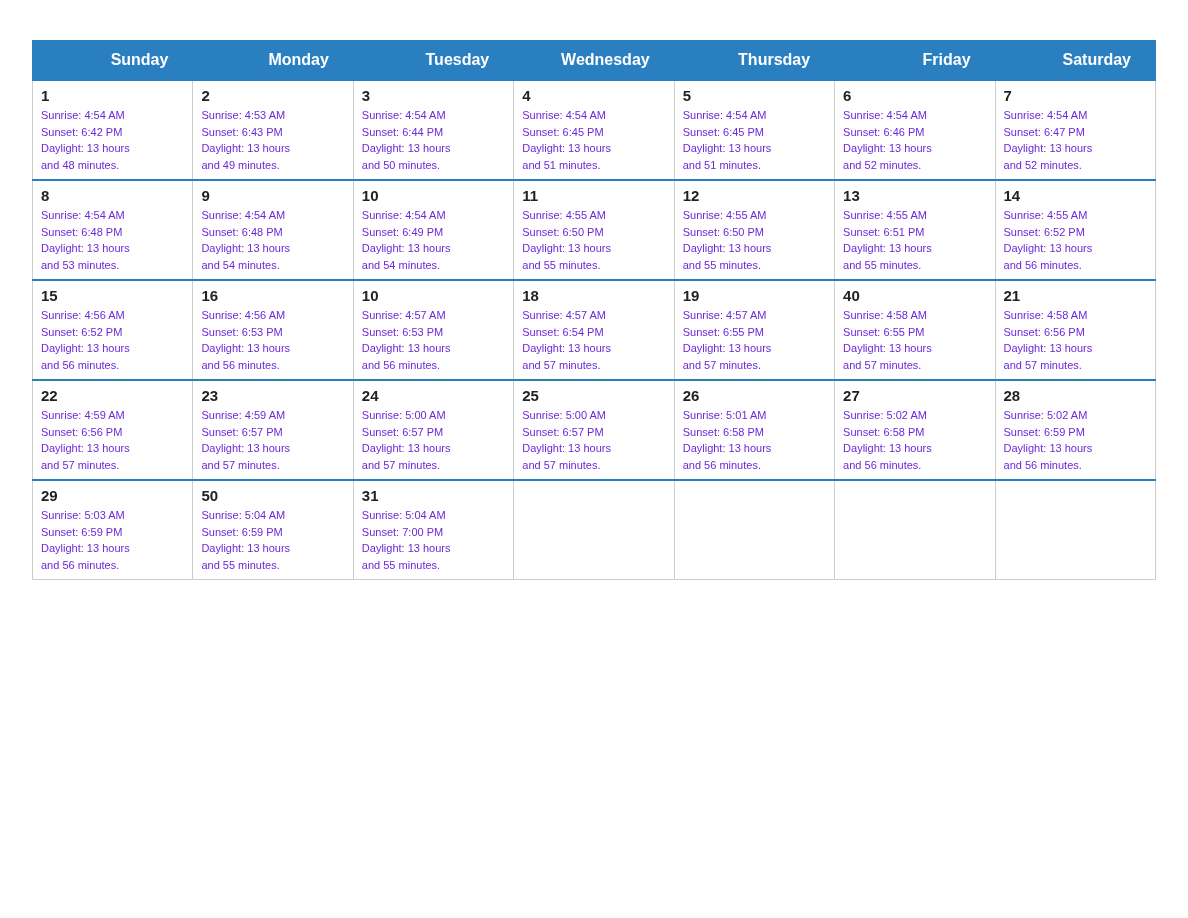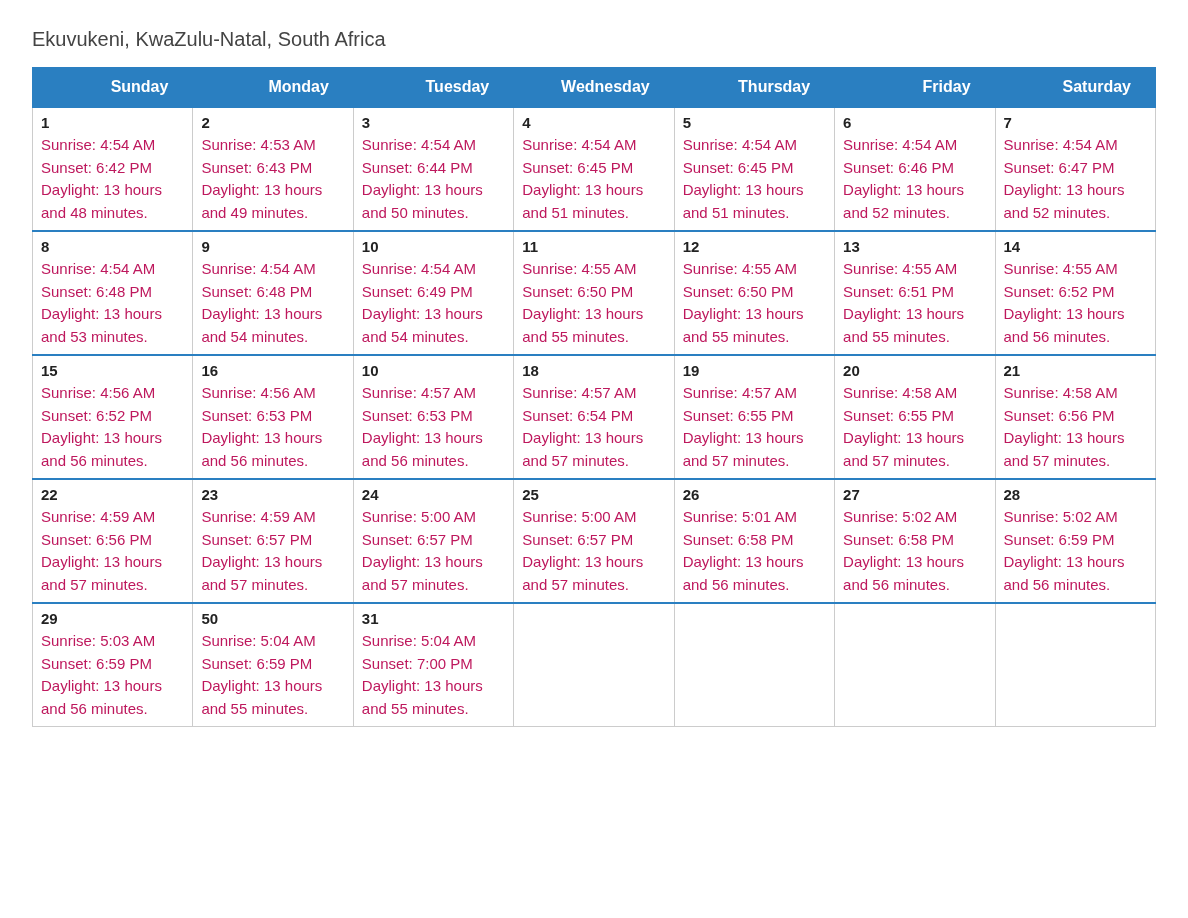--- a/index.html
+++ b/index.html
@@ -58,37 +58,36 @@
       color: #333;
     }
     .day-number {
       font-size: 15px;
       font-weight: bold;
       color: #222;
       display: block;
       margin-bottom: 3px;
     }
     .day-info {
-      font-size: 15px;
+      font-size: 11px;
       line-height: 1.5;
-      color: #be185d;
+      color: #6d28d9;
     }
     .empty-cell {
       background: #fff;
     }
     tr.week-row td {
       border-top: 2px solid #2a7fc1;
     }
   </style>
 </head>
 <body>
 
 <div class="header-area">
   <div class="title-area">
-    <div class="location-title">Ekuvukeni, KwaZulu-Natal, South Africa</div>
   </div>
 </div>
 
 <table class="calendar-table">
   <thead>
     <tr>
     <th>Sunday</th>
         <th>Monday</th>
         <th>Tuesday</th>
         <th>Wednesday</th>
@@ -173,21 +172,21 @@
       </td>
         <td>
         <span class="day-number">18</span>
         <div class="day-info">Sunrise: 4:57 AM<br>Sunset: 6:54 PM<br>Daylight: 13 hours<br>and 57 minutes.</div>
       </td>
         <td>
         <span class="day-number">19</span>
         <div class="day-info">Sunrise: 4:57 AM<br>Sunset: 6:55 PM<br>Daylight: 13 hours<br>and 57 minutes.</div>
       </td>
         <td>
-        <span class="day-number">20</span>
+        <span class="day-number">40</span>
         <div class="day-info">Sunrise: 4:58 AM<br>Sunset: 6:55 PM<br>Daylight: 13 hours<br>and 57 minutes.</div>
       </td>
         <td>
         <span class="day-number">21</span>
         <div class="day-info">Sunrise: 4:58 AM<br>Sunset: 6:56 PM<br>Daylight: 13 hours<br>and 57 minutes.</div>
       </td>
       </tr>
       <tr class="week-row">
         <td>
         <span class="day-number">22</span>

